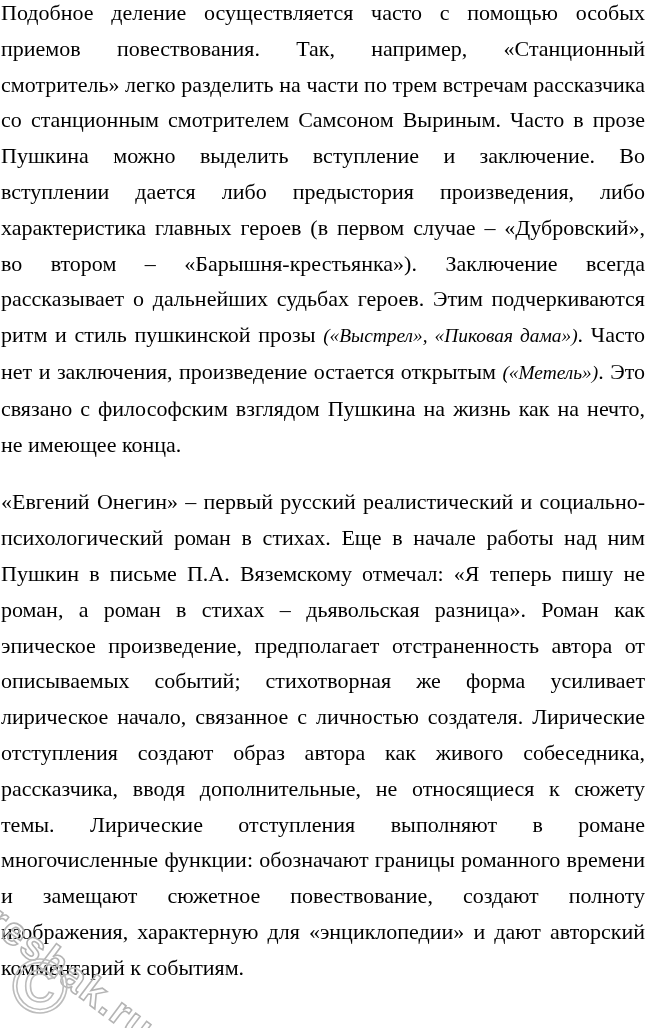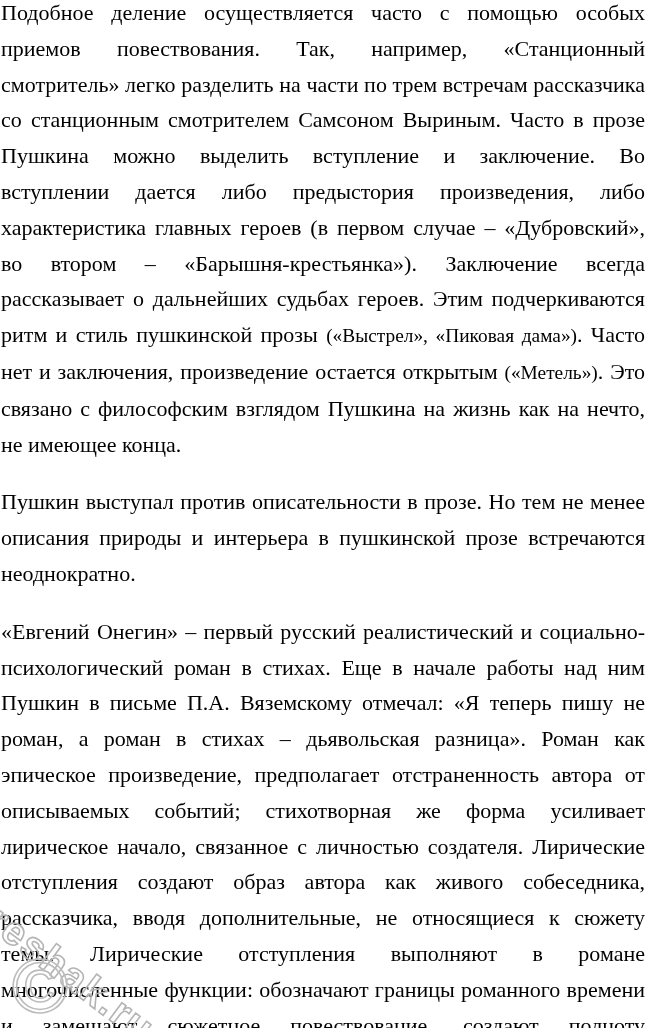--- a/index.html
+++ b/index.html
@@ -23,20 +23,21 @@
     color: #000000;
     font-size: 22px;
     line-height: 35.8px;
     text-align: justify;
   }
   .para {
     margin: 0 0 22px 0;
   }
   .run { }
   .it {
+    font-style: italic;
     font-size: 0.88em;
   }
   .watermark {
     position: absolute;
     left: 0;
     top: 0;
     width: 100%;
     height: 100%;
     pointer-events: none;
     z-index: 2;
@@ -64,20 +65,19 @@
     line-height: 1;
     color: transparent;
     -webkit-text-stroke: 1.6px #bcbcbc;
   }
 </style>
 </head>
 <body>
 
 <div class="page">
   <p class="para"><span class="run">Подобное деление осуществляется часто с помощью особых приемов повествования. Так, например, «Станционный смотритель» легко разделить на части по трем встречам рассказчика со станционным смотрителем Самсоном Выриным. Часто в прозе Пушкина можно выделить вступление и заключение. Во вступлении дается либо предыстория произведения, либо характеристика главных героев (в первом случае – «Дубровский», во втором – «Барышня-крестьянка»). Заключение всегда рассказывает о дальнейших судьбах героев. Этим подчеркиваются ритм и стиль пушкинской прозы </span><span class="run it">(«Выстрел», «Пиковая дама»)</span><span class="run">. Часто нет и заключения, произведение остается открытым </span><span class="run it">(«Метель»)</span><span class="run">. Это связано с философским взглядом Пушкина на жизнь как на нечто, не имеющее конца.</span></p>
-  <p class="para"><span class="run">Пушкин выступал против описательности в прозе. Но тем не менее описания природы и интерьера в пушкинской прозе встречаются неоднократно.</span></p>
   <p class="para"><span class="run">«Евгений Онегин» – первый русский реалистический и социально-психологический роман в стихах. Еще в начале работы над ним Пушкин в письме П.А. Вяземскому отмечал: «Я теперь пишу не роман, а роман в стихах – дьявольская разница». Роман как эпическое произведение, предполагает отстраненность автора от описываемых событий; стихотворная же форма усиливает лирическое начало, связанное с личностью создателя. Лирические отступления создают образ автора как живого собеседника, рассказчика, вводя дополнительные, не относящиеся к сюжету темы. Лирические отступления выполняют в романе многочисленные функции: обозначают границы романного времени и замещают сюжетное повествование, создают полноту изображения, характерную для «энциклопедии» и дают авторский комментарий к событиям.</span></p>
 </div>
 
 <div class="watermark">
   <span class="wm-text">reshak.ru</span>
   <span class="wm-c">©</span>
 </div>
 
 </body></html>

